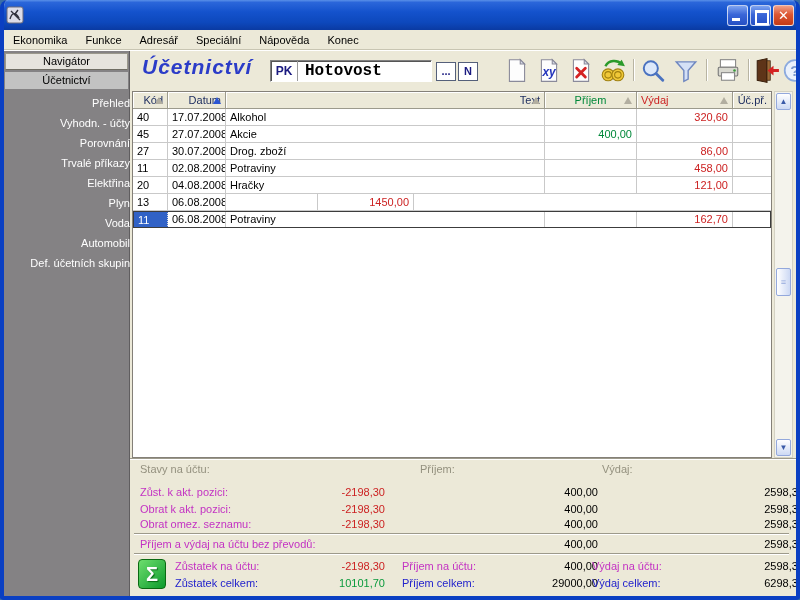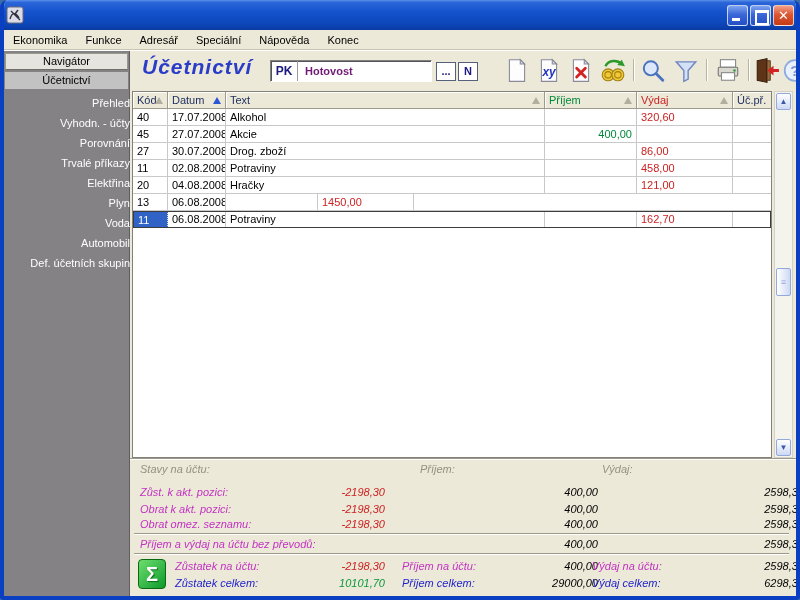--- a/index.html
+++ b/index.html
@@ -36,52 +36,52 @@
     color:#000; font-size:11px; text-align:center; line-height:16px; cursor:pointer; }
   .nav-item { position:absolute; left:0; width:126px; height:16px; color:#fff; font-size:11px; text-align:right; line-height:15px; cursor:pointer; }
 
   .main { position:absolute; left:126px; top:0; width:666px; height:546px; background:#ECE9D8; }
 
   
   .page-title { position:absolute; left:12px; top:4px; font-size:21px; font-weight:bold; font-style:italic; color:#2b3cc8; letter-spacing:1px; }
   .acct-field { position:absolute; left:140px; top:9px; width:162px; height:22px; background:#fff;
     border:1px solid #808080; border-bottom-color:#fff; border-right-color:#fff; box-shadow:inset 1px 1px 0 #555; display:flex; }
   .acct-code { width:27px; border-right:1px solid #9a9a9a; font-size:12px; font-weight:bold; color:#1a1a80; text-align:center; line-height:20px; }
-  .acct-name { flex:1; font-size:11px; font-weight:bold; color:#701a75; padding-left:7px; line-height:20px; }
+  .acct-name { flex:1; font-size:16px; font-weight:bold; color:#000000; padding-left:7px; line-height:20px;font-family:Liberation Mono, monospace; }
   .btn-sm { position:absolute; top:11px; width:20px; height:19px; background:#fff; border:1px solid #55607a;
     font-size:11px; font-weight:bold; color:#1a1a80; text-align:center; line-height:16px; cursor:pointer; }
   .tool { position:absolute; top:6px; width:26px; height:27px; cursor:pointer; }
   .tool svg { width:100%; height:100%; }
   .tsep { position:absolute; top:8px; width:1px; height:22px; background:#b8b4a2; box-shadow:1px 0 0 #fff; }
 
   
   .grid { position:absolute; left:2px; top:40px; width:640px; height:367px; background:#fff; border:1px solid #848078; overflow:hidden; }
   .trow { display:flex; height:17px; }
   .trow .cell { height:17px; font-size:11px; line-height:16px; padding:0 4px; overflow:hidden; white-space:nowrap; border-right:1px solid #c9c9c9; border-bottom:1px solid #c9c9c9; color:#000; }
   .c-kod { width:35px; } .c-datum { width:58px; } .c-text { width:319px; }
   .c-prijem { width:92px; text-align:right; color:#00883a !important; }
-  .c-vydaj { width:96px; color:#cc2222 !important; }
+  .c-vydaj { width:96px; text-align:right; color:#cc2222 !important; }
   .c-ucpr { flex:1; border-right:none !important; }
-  .thead .cell { position:relative; background:#ECE9D8; color:#1b2b5e; border-right:1px solid #9c9a8c; border-bottom:1px solid #9c9a8c; box-shadow:inset 1px 1px 0 #fff; text-align:left; }
+  .thead .cell { position:relative; background:#ECE9D8; color:#1b2b5e; border-right:1px solid #9c9a8c; border-bottom:1px solid #9c9a8c; box-shadow:inset 1px 1px 0 #fff; text-align:right; }
   .tri { position:absolute; right:4px; top:5px; width:0; height:0; border-left:4px solid transparent; border-right:4px solid transparent; border-bottom:7px solid #b2aea0; }
   .tri.active { border-bottom-color:#2b55d4; }
   .trow.selected { outline:1px solid #3c3c3c; outline-offset:-1px; }
   .trow.selected .c-kod { background:#3162c6; color:#fff !important; border:1px dotted #dcdcdc; }
 
   
   .vscroll { position:absolute; left:644px; top:40px; width:19px; height:367px; background:#f4f3ec; border:1px solid #d4d2c4; }
   .sbtn { position:absolute; left:1px; width:15px; height:17px; background:linear-gradient(180deg,#fff,#cdd9f4); border:1px solid #93a8dc; border-radius:2px; color:#3a5aa8; font-size:8px; text-align:center; line-height:15px; cursor:pointer; }
   .sbtn.up { top:1px; } .sbtn.up::before { content:"\25B2"; }
   .sbtn.down { bottom:1px; } .sbtn.down::before { content:"\25BC"; }
   .sthumb { position:absolute; left:1px; top:176px; width:15px; height:28px; background:linear-gradient(90deg,#fff,#cdd9f4); border:1px solid #93a8dc; border-radius:2px; color:#93a8dc; font-size:9px; text-align:center; line-height:26px; cursor:grab; }
   .sthumb::before { content:"\2261"; }
 
   
   .summary { position:absolute; left:0; top:407px; width:666px; height:139px; background:#ECE9D8; border-top:1px solid #9d9a8b; box-shadow:inset 0 1px 0 #fff; font-size:11px; }
-  .srow { position:absolute; left:10px; width:656px; height:13px; line-height:13px;font-style:italic; }
+  .srow { position:absolute; left:10px; width:656px; height:13px; line-height:13px; }
   .s-label { position:absolute; left:0; color:#c332c3; }
   .s-gray { color:#94917f; }
   .h-pri { position:absolute; left:257px; color:#94917f;margin-left:23px; }
   .h-vyd { position:absolute; left:462px; color:#94917f; }
   .s-bal { position:absolute; left:140px; width:105px; text-align:right; color:#cc2222; }
   .s-pri { position:absolute; left:348px; width:110px; text-align:right; color:#000; }
   .s-vyd { position:absolute; left:550px; width:114px; text-align:right; color:#000; }
   .groove { position:absolute; left:4px; width:655px; height:2px; border-top:1px solid #9d9a8b; border-bottom:1px solid #fff; }
   .sigma-icon { position:absolute; left:8px; top:100px; width:28px; height:30px; border:1px solid #0a6a12; border-radius:4px;
     background:linear-gradient(135deg,#6ede6e,#0c9a2c); color:#fff; font-size:20px; font-weight:bold; text-align:center; line-height:28px; text-shadow:1px 1px 1px #066a14; }
@@ -215,21 +215,21 @@
             <circle cx="12" cy="12" r="9.5" fill="#eaf1fc" stroke="#8caade" stroke-width="1.6"></circle>
             <text x="12" y="17" text-anchor="middle" font-size="14" font-weight="bold" fill="#7a98cc" font-family="Liberation Sans,sans-serif">?</text>
           </svg>
       </span>
 
       <div class="grid">
         <div class="trow thead">
           <span class="cell c-kod"><span>Kód</span><i class="tri"></i></span>
           <span class="cell c-datum"><span>Datum</span><i class="tri active"></i></span>
           <span class="cell c-text"><span>Text</span><i class="tri"></i></span>
-          <span class="cell c-prijem" style="color:#1b2b5e;text-align:left"><span>Příjem</span><i class="tri"></i></span>
+          <span class="cell c-prijem" style="color:#1b2b5e;text-align:center"><span>Příjem</span><i class="tri"></i></span>
           <span class="cell c-vydaj" style="color:#1b2b5e;text-align:left"><span>Výdaj</span><i class="tri"></i></span>
           <span class="cell c-ucpr"><span>Úč.př.</span></span>
         </div>
         <div class="trow">
           <span class="cell c-kod">40</span>
             <span class="cell c-datum">17.07.2008</span>
             <span class="cell c-text">Alkohol</span>
             <span class="cell c-prijem"></span>
             <span class="cell c-vydaj">320,60</span>
             <span class="cell c-ucpr"></span>

